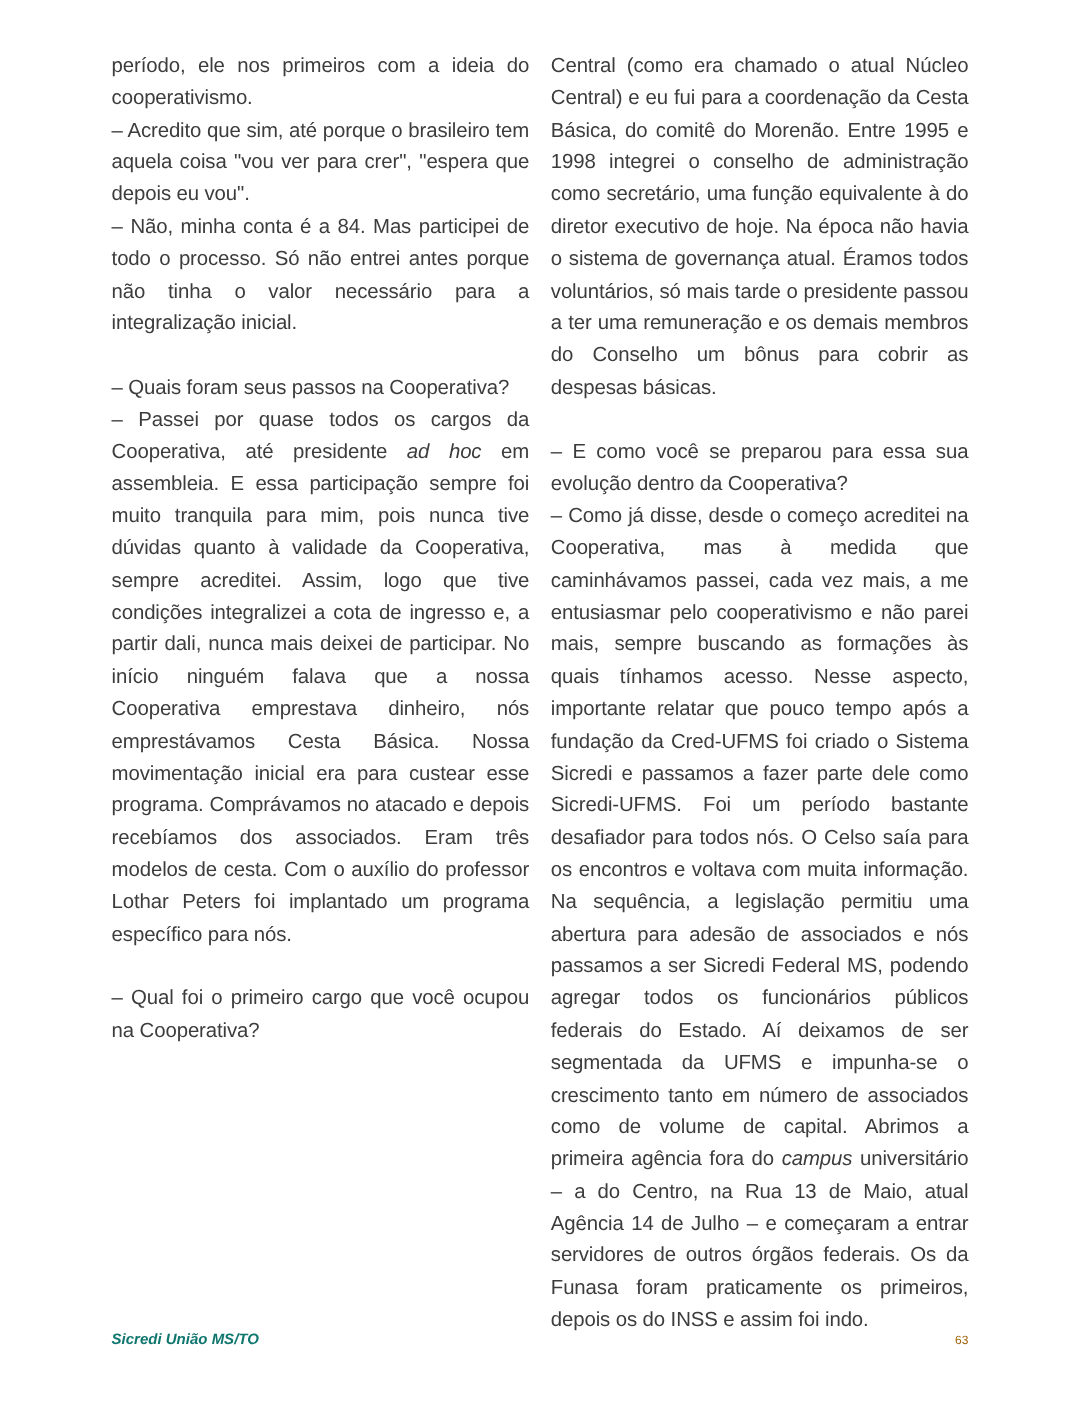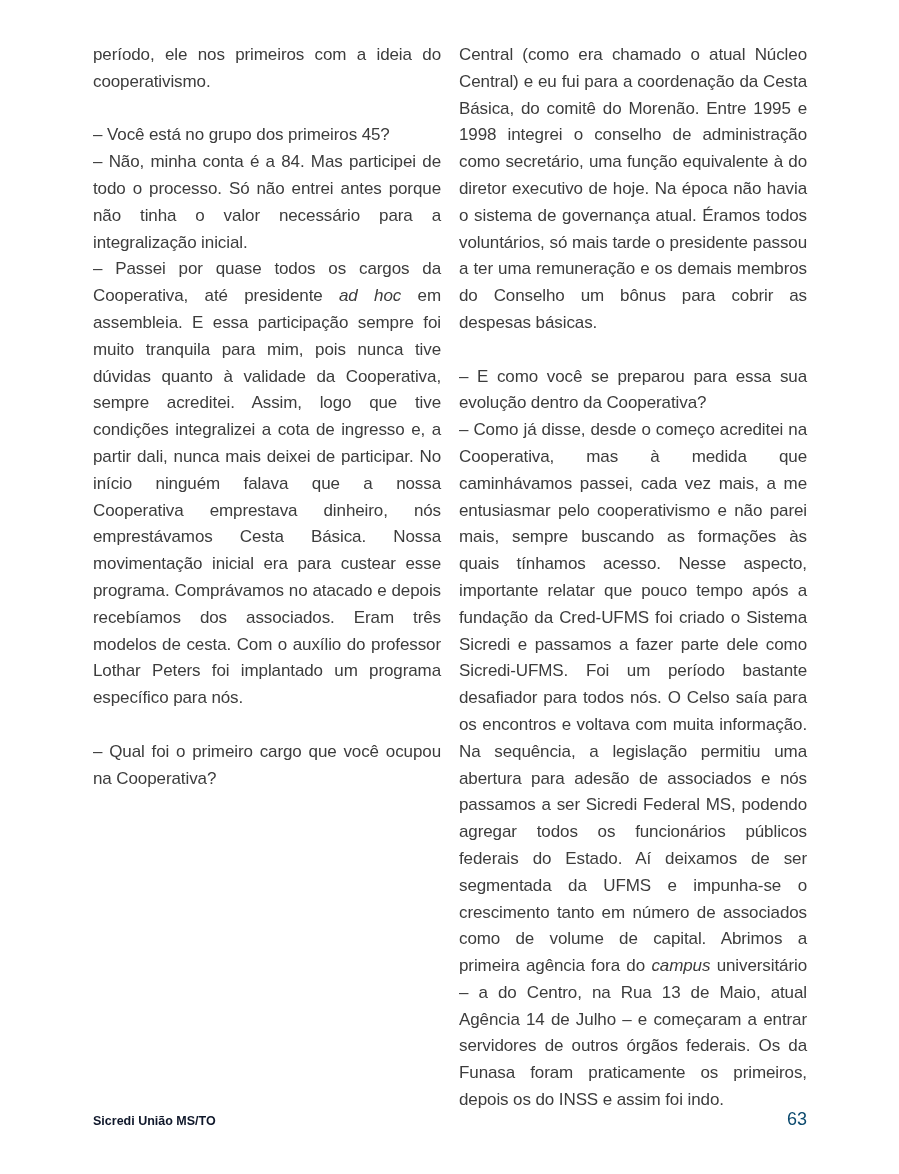--- a/index.html
+++ b/index.html
@@ -36,37 +36,39 @@
     position: absolute;
     left: 93px;
     top: 1109px;
     width: 714px;
     display: flex;
     justify-content: space-between;
     align-items: baseline;
   }
   .book-title {
     font-size: 12.5px;
+    font-style: italic;
     font-weight: bold;
-    color: #0f172a;
+    color: #0f766e;
   }
   .page-number {
-    font-size: 18px;
-    color: #0c4a6e;
+    font-size: 10px;
+    color: #a16207;
   }
 </style>
 </head>
 <body>
 
 <div class="page">
   <div class="columns">
     <div class="column">
         <p class="para"><span>período, ele nos primeiros com a ideia do cooperativismo.</span></p>
-        <p class="para gap-before"><span>– Você está no grupo dos primeiros 45?</span></p>
+        <p class="para"><span>– Acredito que sim, até porque o brasileiro tem aquela coisa "vou ver para crer", "espera que depois eu vou".</span></p>
         <p class="para"><span>– Não, minha conta é a 84. Mas participei de todo o processo. Só não entrei antes porque não tinha o valor necessário para a integralização inicial.</span></p>
+        <p class="para gap-before"><span>– Quais foram seus passos na Cooperativa?</span></p>
         <p class="para"><span>– Passei por quase todos os cargos da Cooperativa, até presidente </span><i>ad hoc</i><span> em assembleia. E essa participação sempre foi muito tranquila para mim, pois nunca tive dúvidas quanto à validade da Cooperativa, sempre acreditei. Assim, logo que tive condições integralizei a cota de ingresso e, a partir dali, nunca mais deixei de participar. No início ninguém falava que a nossa Cooperativa emprestava dinheiro, nós emprestávamos Cesta Básica. Nossa movimentação inicial era para custear esse programa. Comprávamos no atacado e depois recebíamos dos associados. Eram três modelos de cesta. Com o auxílio do professor Lothar Peters foi implantado um programa específico para nós.</span></p>
         <p class="para gap-before"><span>– Qual foi o primeiro cargo que você ocupou na Cooperativa?</span></p>
       </div>
     <div class="column">
         <p class="para"><span>Central (como era chamado o atual Núcleo Central) e eu fui para a coordenação da Cesta Básica, do comitê do Morenão. Entre 1995 e 1998 integrei o conselho de administração como secretário, uma função equivalente à do diretor executivo de hoje. Na época não havia o sistema de governança atual. Éramos todos voluntários, só mais tarde o presidente passou a ter uma remuneração e os demais membros do Conselho um bônus para cobrir as despesas básicas.</span></p>
         <p class="para gap-before"><span>– E como você se preparou para essa sua evolução dentro da Cooperativa?</span></p>
         <p class="para"><span>– Como já disse, desde o começo acreditei na Cooperativa, mas à medida que caminhávamos passei, cada vez mais, a me entusiasmar pelo cooperativismo e não parei mais, sempre buscando as formações às quais tínhamos acesso. Nesse aspecto, importante relatar que pouco tempo após a fundação da Cred-UFMS foi criado o Sistema Sicredi e passamos a fazer parte dele como Sicredi-UFMS. Foi um período bastante desafiador para todos nós. O Celso saía para os encontros e voltava com muita informação. Na sequência, a legislação permitiu uma abertura para adesão de associados e nós passamos a ser Sicredi Federal MS, podendo agregar todos os funcionários públicos federais do Estado. Aí deixamos de ser segmentada da UFMS e impunha-se o crescimento tanto em número de associados como de volume de capital. Abrimos a primeira agência fora do </span><i>campus</i><span> universitário – a do Centro, na Rua 13 de Maio, atual Agência 14 de Julho – e começaram a entrar servidores de outros órgãos federais. Os da Funasa foram praticamente os primeiros, depois os do INSS e assim foi indo.</span></p>
       </div>
   </div>
   <div class="footer">

